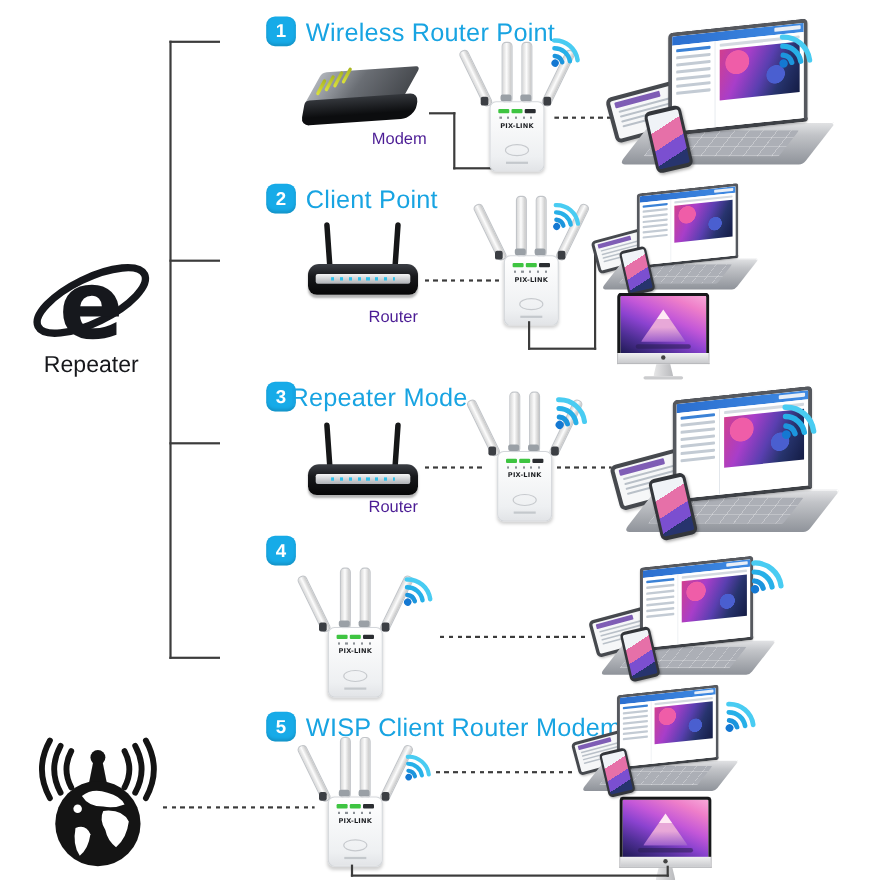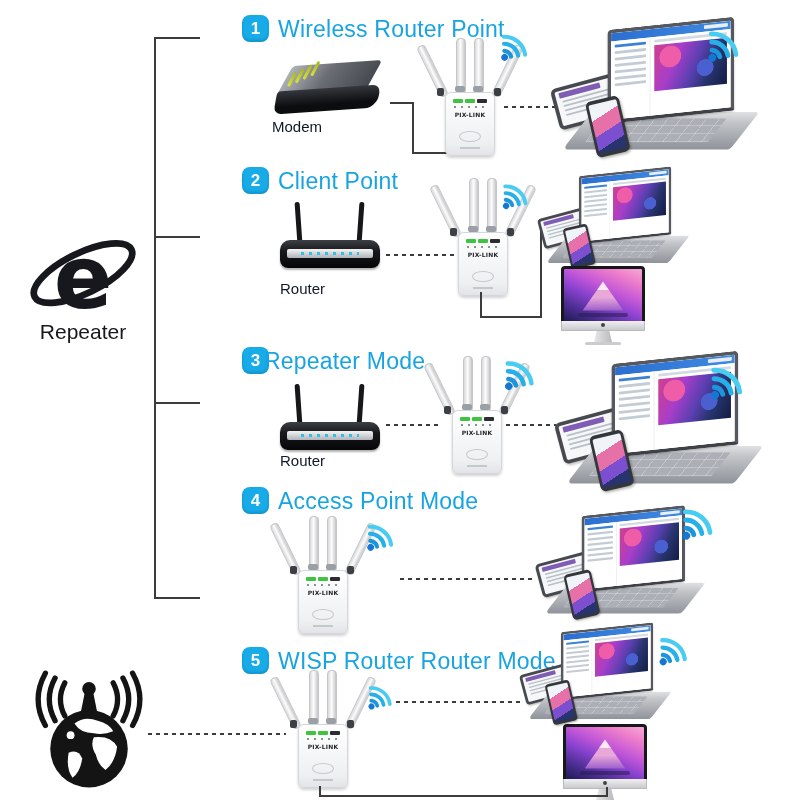--- a/index.html
+++ b/index.html
@@ -10,21 +10,21 @@
   .wire{position:absolute;background:var(--line,#3c3c3c)}
   .dash{position:absolute;height:2px;
         background:repeating-linear-gradient(90deg,var(--line,#3c3c3c) 0 4px,transparent 4px 8px)}
 
   
   .badge{position:absolute;width:27px;height:27px;border-radius:8px;background:var(--badge,#17abe8);
          color:#fff;font:bold 17px/27px "Liberation Sans",sans-serif;text-align:center;
          box-shadow:inset 0 -2px 3px rgba(0,0,0,.15)}
   .title{position:absolute;font:23px/28px "Liberation Sans",sans-serif;color:var(--accent,#18a4e2);
          letter-spacing:.2px;white-space:nowrap}
-  .devlabel{position:absolute;text-align:left;font:15px/18px "Liberation Sans",sans-serif;color:#0f172a}
+  .devlabel{position:absolute;text-align:right;font:15px/18px "Liberation Sans",sans-serif;color:#4c1d95}
 
   
   .wifi{position:absolute}
   .wifi svg{display:block;width:100%;height:auto;transform:rotate(40deg)}
   .wifi path{fill:none;stroke-linecap:round;stroke-width:2.6}
   .wifi .w1{stroke:#49ccf2}.wifi .w2{stroke:#27b0e8}.wifi .w3{stroke:#1c95dd}.wifi .w4{fill:#1478d2}
 
   
   .repeater{position:absolute;width:104px;height:130px}
   .rp-ant{position:absolute;background:linear-gradient(90deg,#d9d9d9,#fcfcfc 45%,#c6c6c6);
@@ -429,21 +429,20 @@
   <div class="wifi" style="left:702px;top:362px;width:46px">
   <svg viewBox="0 0 24 22">
     <path class="w1" d="M3.2 9.6 a13 13 0 0 1 17.6 0"></path>
     <path class="w2" d="M6.2 12.9 a9 9 0 0 1 11.6 0"></path>
     <path class="w3" d="M9.2 16.2 a5 5 0 0 1 5.6 0"></path>
     <circle class="w4" cx="12" cy="19.2" r="2.1"></circle>
   </svg>
 </div>
 
   <div class="badge" style="left:242px;top:487px">4</div>
-  <div class="title" style="left:278px;top:487px">Access Point Mode</div>
 
   <div class="repeater" style="left:270px;top:504px">
   <div class="rp-ant s1"></div>
   <div class="rp-ant s2"></div>
   <div class="rp-ant c1"></div>
   <div class="rp-ant c2"></div>
   <div class="rp-cap" style="left:38px;top:60px"></div>
   <div class="rp-cap" style="left:56px;top:60px"></div>
   <div class="rp-hinge" style="left:20px;top:62px"></div>
   <div class="rp-hinge" style="left:77px;top:62px"></div>
@@ -505,21 +504,21 @@
   <div class="wifi" style="left:674px;top:504px;width:44px">
   <svg viewBox="0 0 24 22">
     <path class="w1" d="M3.2 9.6 a13 13 0 0 1 17.6 0"></path>
     <path class="w2" d="M6.2 12.9 a9 9 0 0 1 11.6 0"></path>
     <path class="w3" d="M9.2 16.2 a5 5 0 0 1 5.6 0"></path>
     <circle class="w4" cx="12" cy="19.2" r="2.1"></circle>
   </svg>
 </div>
 
   <div class="badge" style="left:242px;top:647px">5</div>
-  <div class="title" style="left:278px;top:647px">WISP Router Router Mode</div>
+  <div class="title" style="left:278px;top:647px">WISP Client Router Modem</div>
 
   <div class="dash" style="left:148px;top:733px;width:138px"></div>
   <div class="repeater" style="left:270px;top:658px">
   <div class="rp-ant s1"></div>
   <div class="rp-ant s2"></div>
   <div class="rp-ant c1"></div>
   <div class="rp-ant c2"></div>
   <div class="rp-cap" style="left:38px;top:60px"></div>
   <div class="rp-cap" style="left:56px;top:60px"></div>
   <div class="rp-hinge" style="left:20px;top:62px"></div>

